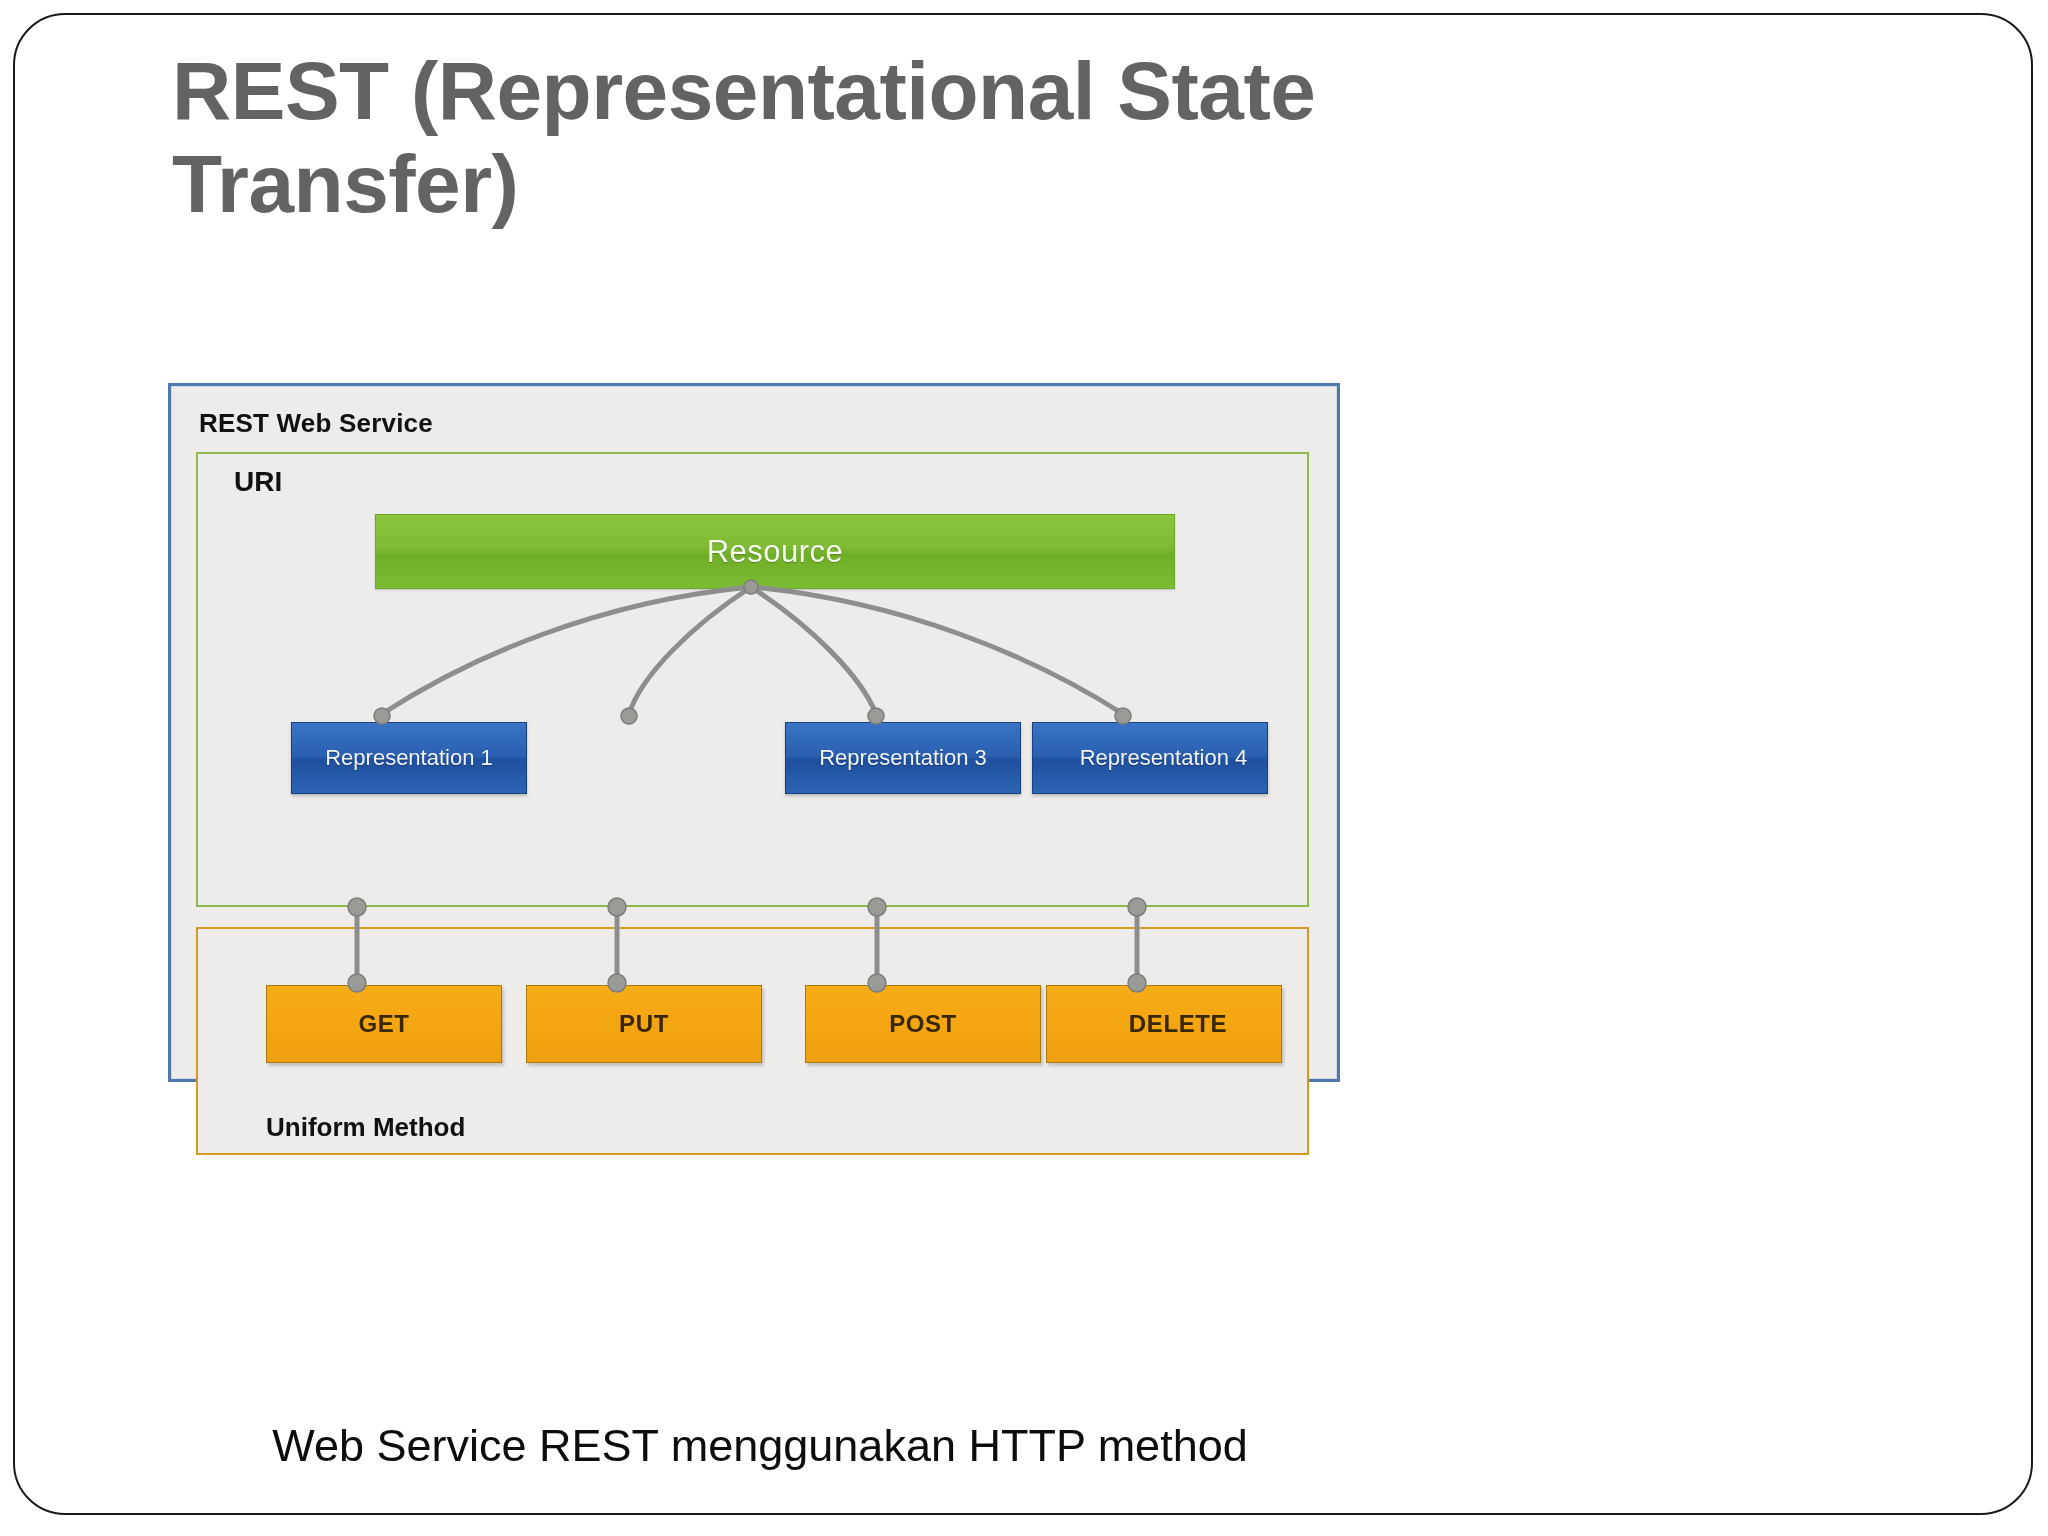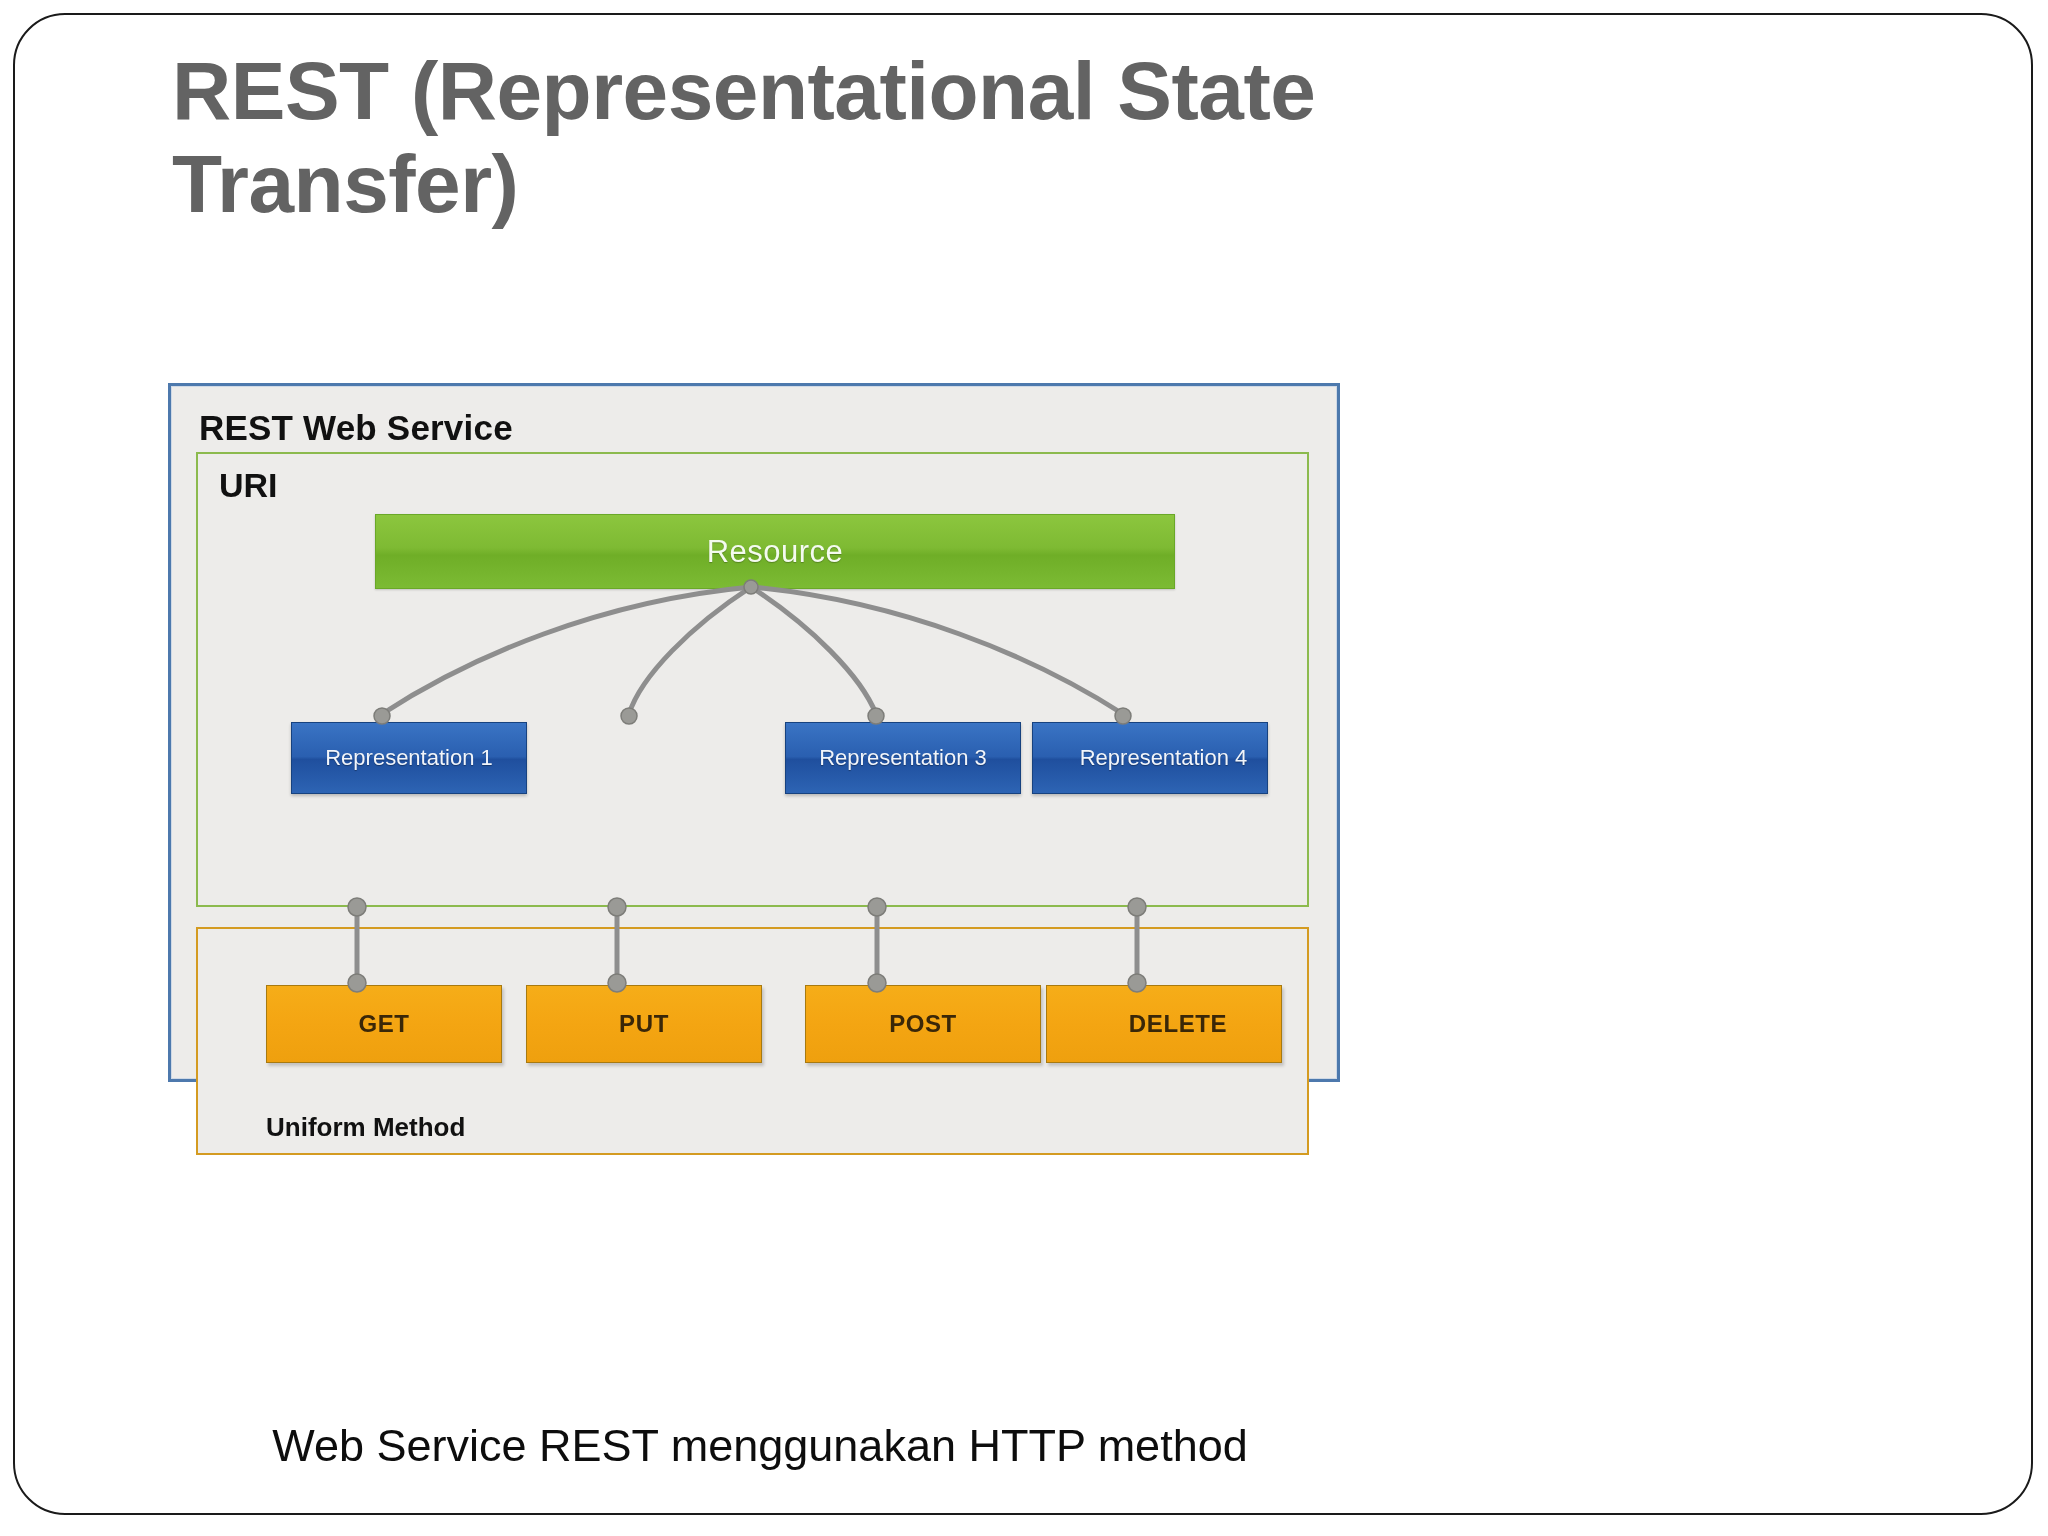--- a/index.html
+++ b/index.html
@@ -50,39 +50,39 @@
     left: 168px; top: 383px;
     width: 1172px; height: 699px;
     background: #edecea;
     border: 3px solid #4d79ad;
     box-sizing: border-box;
     box-shadow: 0 0 0 1px #cfd9e6 inset;
   }
   #rest-web-service-label {
     position: absolute;
     left: 28px; top: 22px;
-    font-size: 35px;
+    font-size: 26px;
     font-weight: bold;
     color: #111111;
     letter-spacing: 0.2px;
   }
 
   
   #uri-panel {
     position: absolute;
     left: 25px; top: 66px;
     width: 1113px; height: 455px;
     background: #edecea;
     border: 2px solid #8cba4e;
     box-sizing: border-box;
   }
   #uri-label {
     position: absolute;
-    left: 21px; top: 12px;
-    font-size: 34px;
+    left: 36px; top: 12px;
+    font-size: 28px;
     font-weight: bold;
     color: #111111;
   }
 
   
   #resource-bar {
     position: absolute;
     left: 177px; top: 60px;
     width: 800px; height: 75px;
     background: linear-gradient(to bottom, #8cc63e 0%, #7eba33 45%, #6fae27 55%, #7cbb34 100%);

